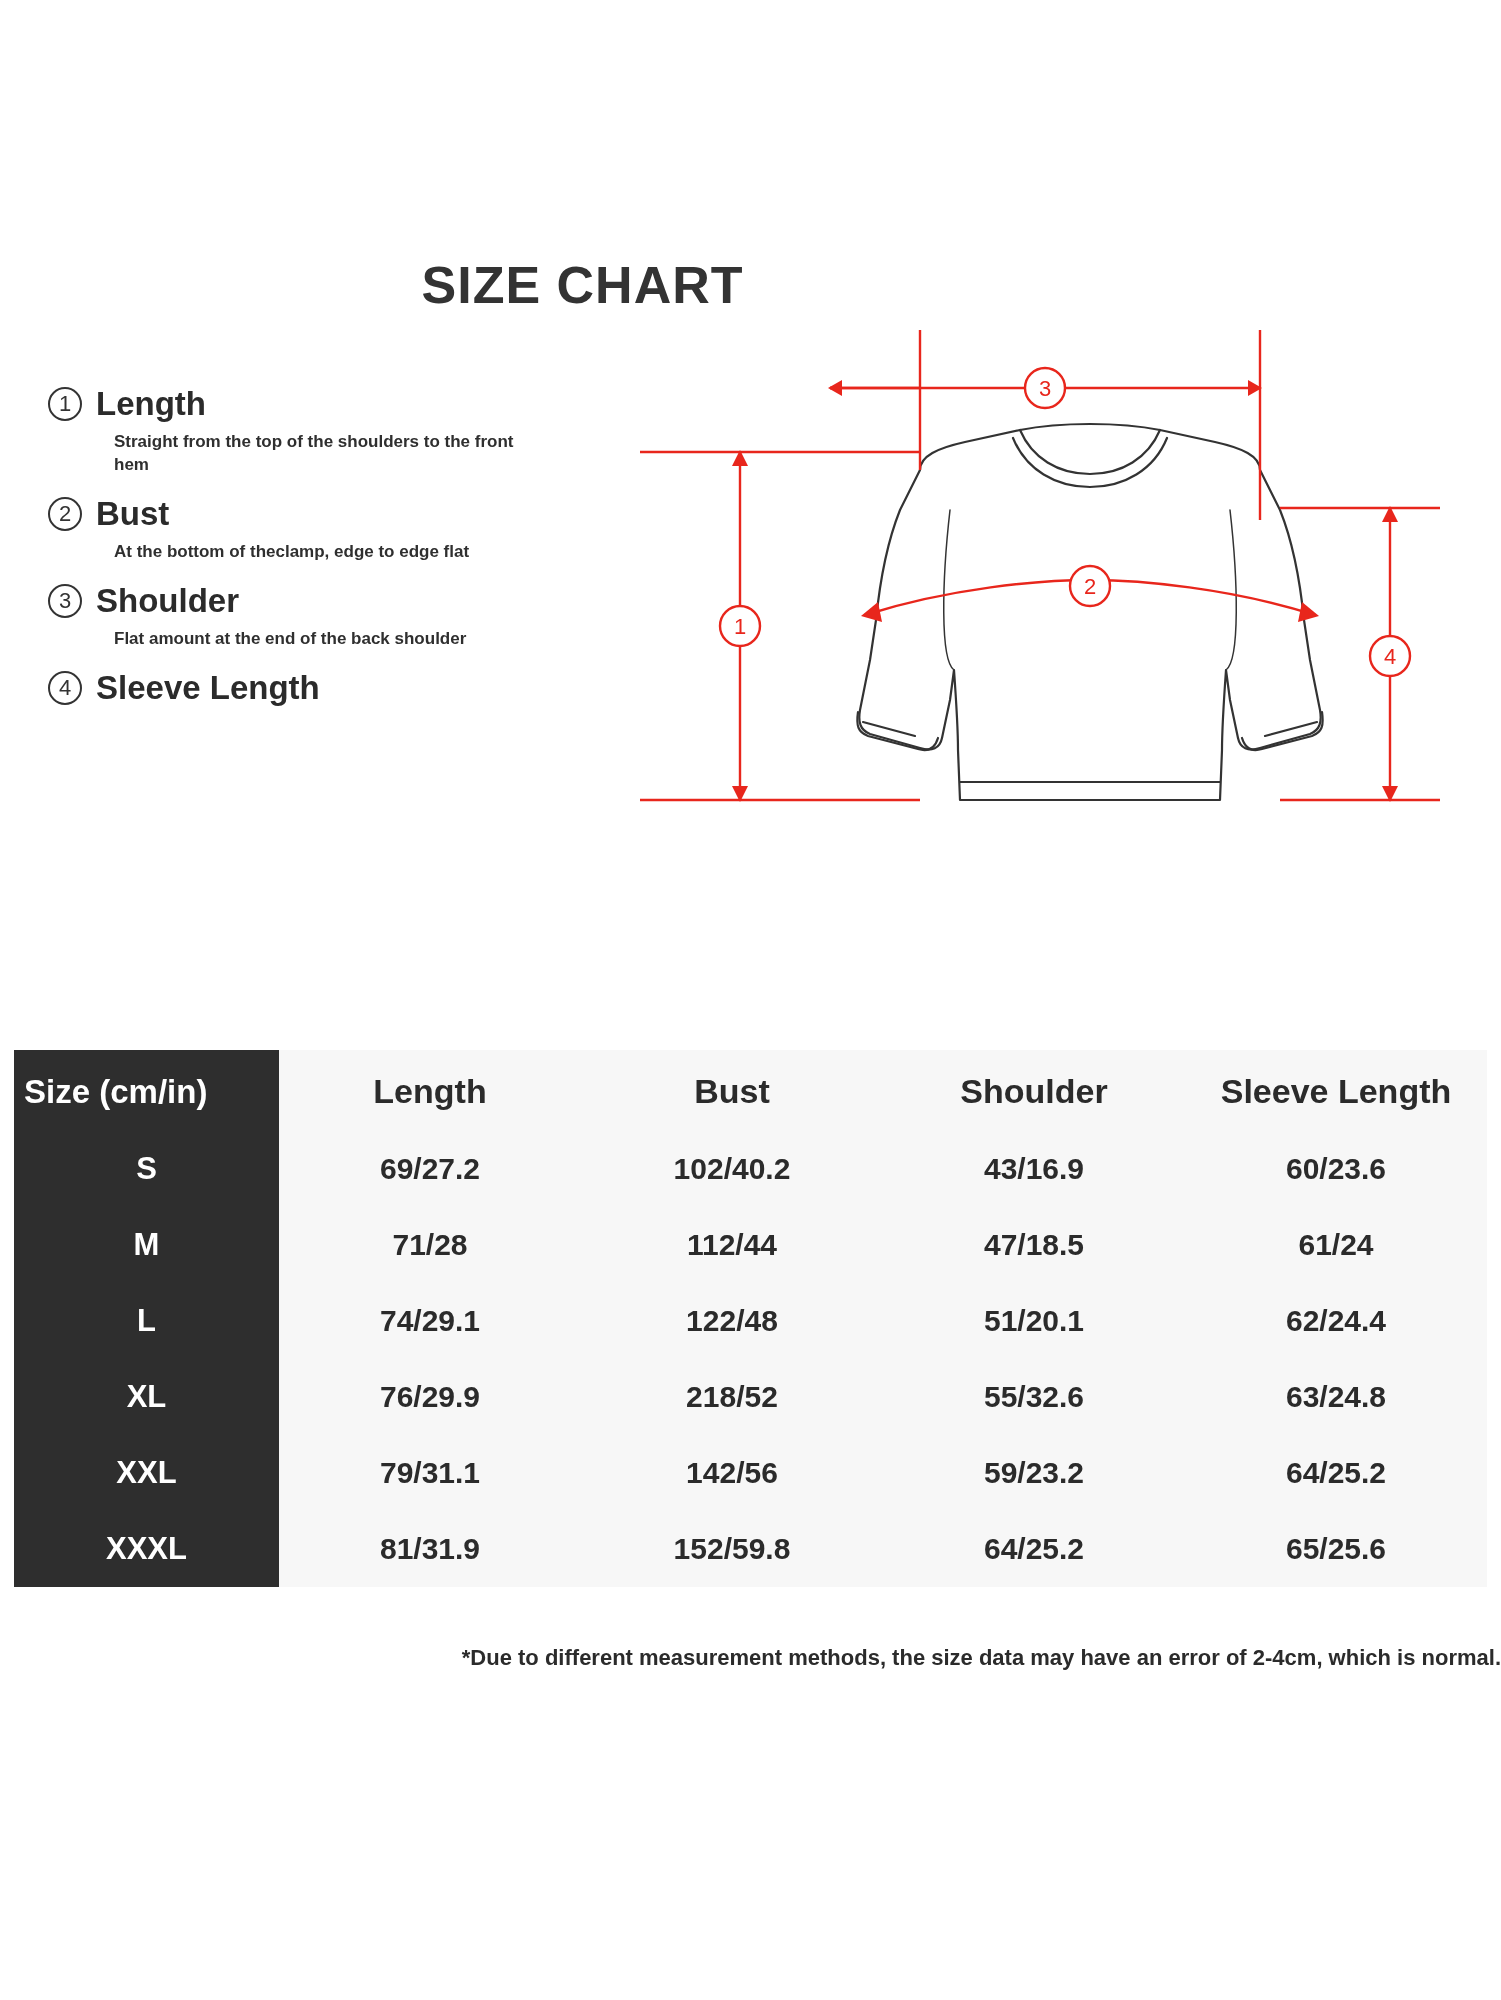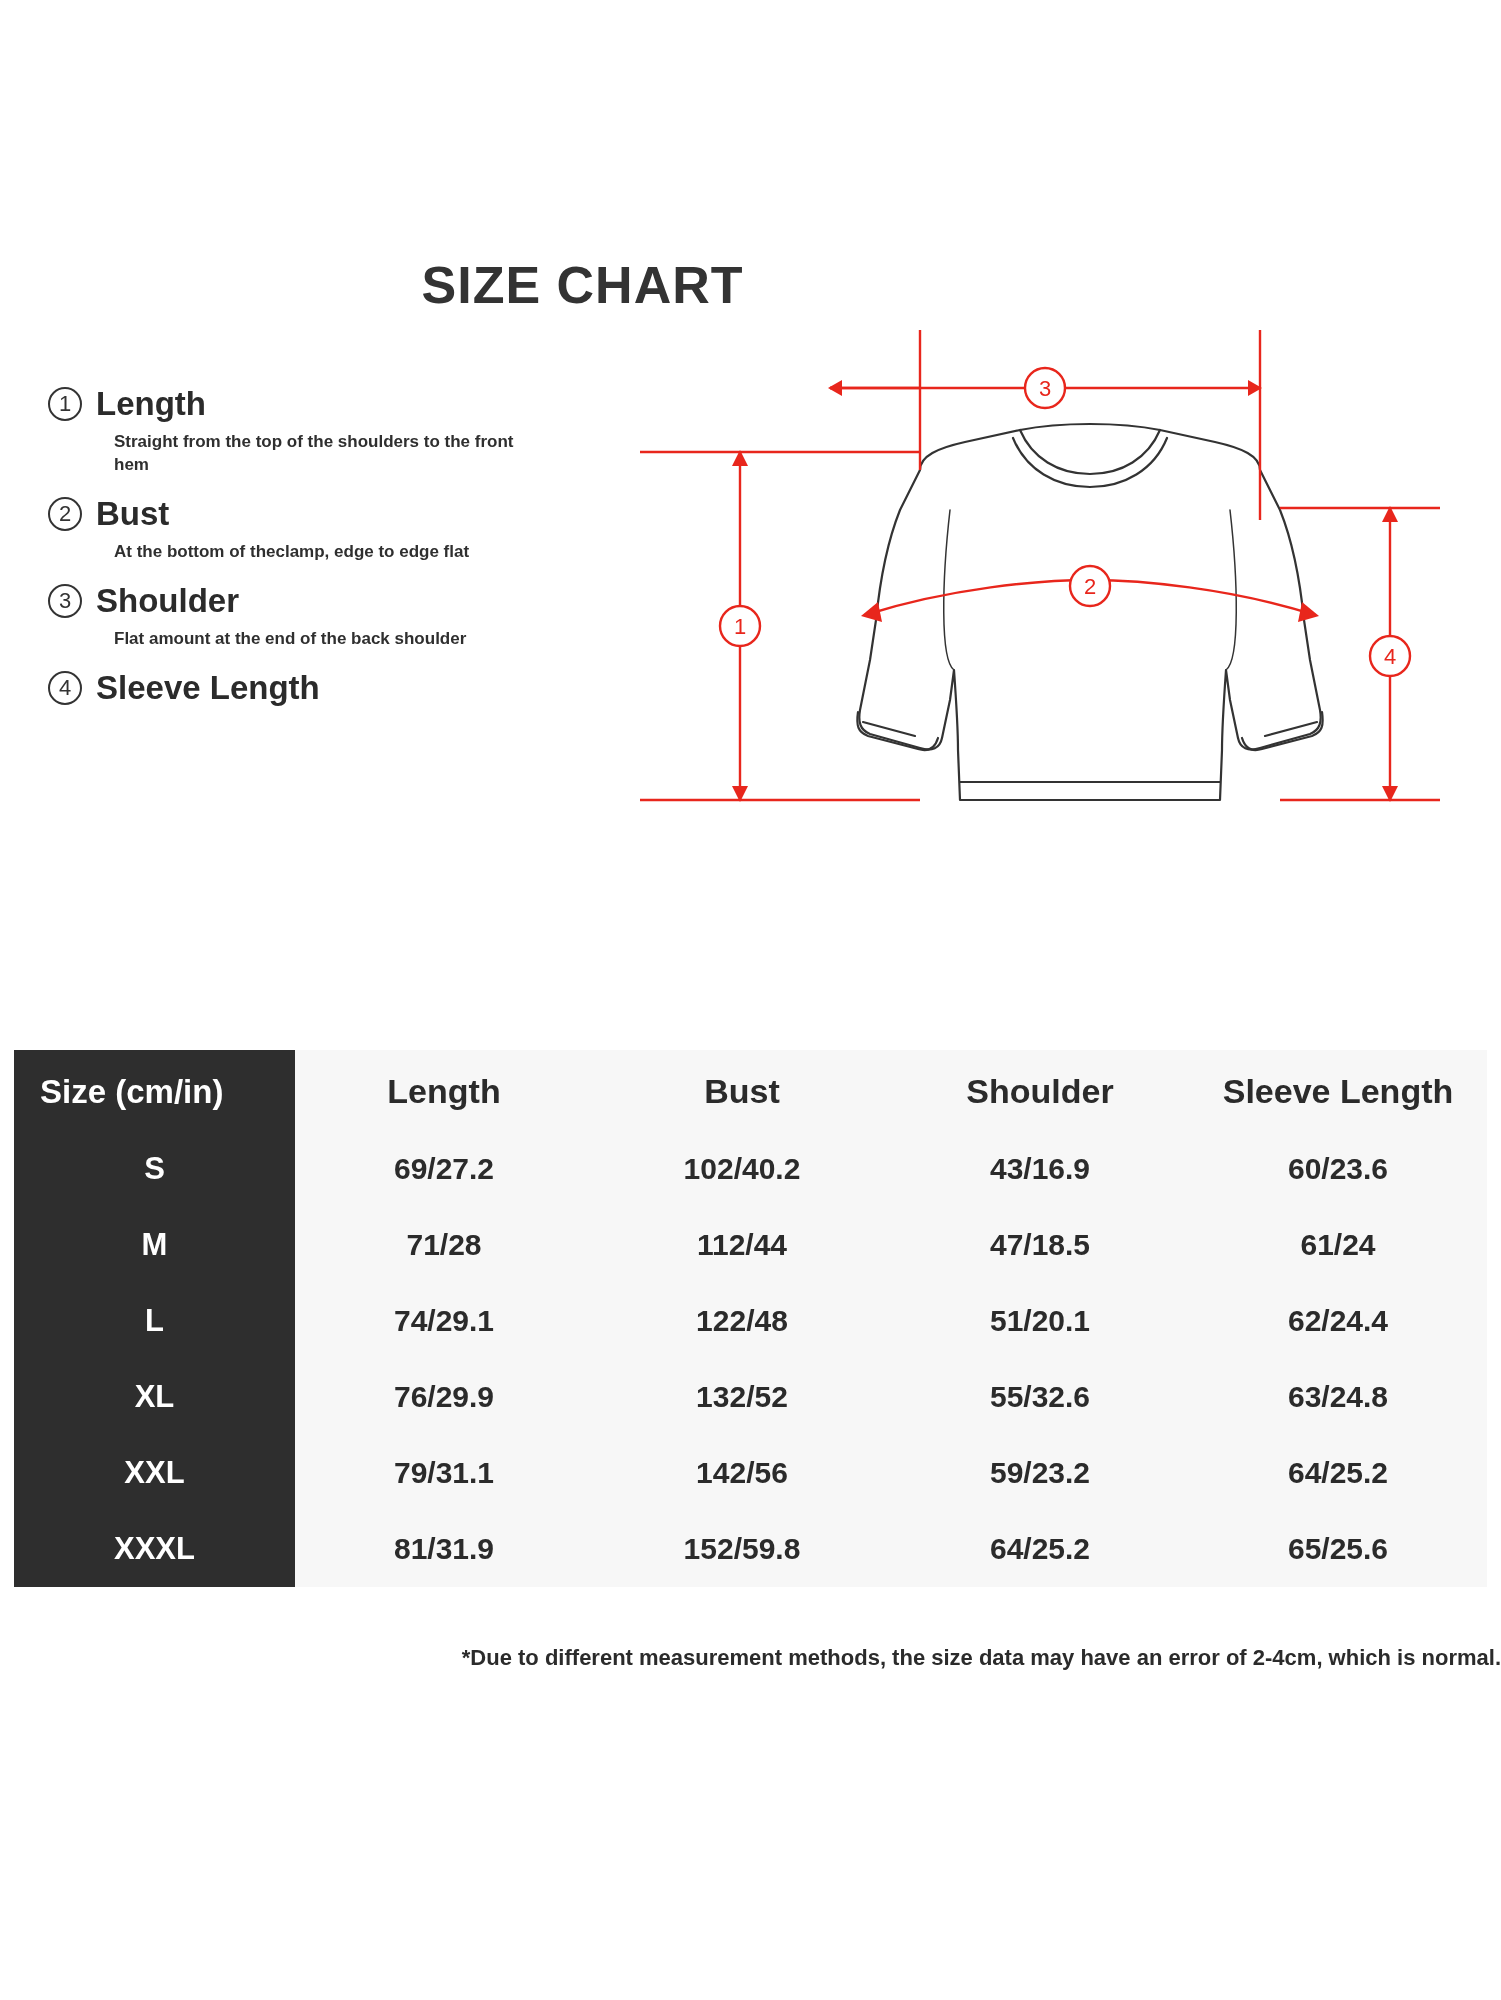--- a/index.html
+++ b/index.html
@@ -119,21 +119,21 @@
   }
   table.size-table thead th.size-col,
   table.size-table td.size-col {
     background: #2e2e2e;
     color: #ffffff;
     width: 255px;
   }
   table.size-table thead th.size-col {
     font-size: 33px;
     text-align: left;
-    padding-left: 26px;
+    padding-left: 10px;
   }
   table.size-table td {
     font-size: 30px;
     font-weight: bold;
     padding: 20px 0;
     color: #2b2b2b;
   }
   table.size-table td.size-col {
     font-size: 31px;
     text-align: center;
@@ -315,21 +315,21 @@
         <tr>
           <td class="size-col">L</td>
           <td>74/29.1</td>
           <td>122/48</td>
           <td>51/20.1</td>
           <td>62/24.4</td>
         </tr>
         <tr>
           <td class="size-col">XL</td>
           <td>76/29.9</td>
-          <td>132/52</td>
+          <td>218/52</td>
           <td>55/32.6</td>
           <td>63/24.8</td>
         </tr>
         <tr>
           <td class="size-col">XXL</td>
           <td>79/31.1</td>
           <td>142/56</td>
           <td>59/23.2</td>
           <td>64/25.2</td>
         </tr>

